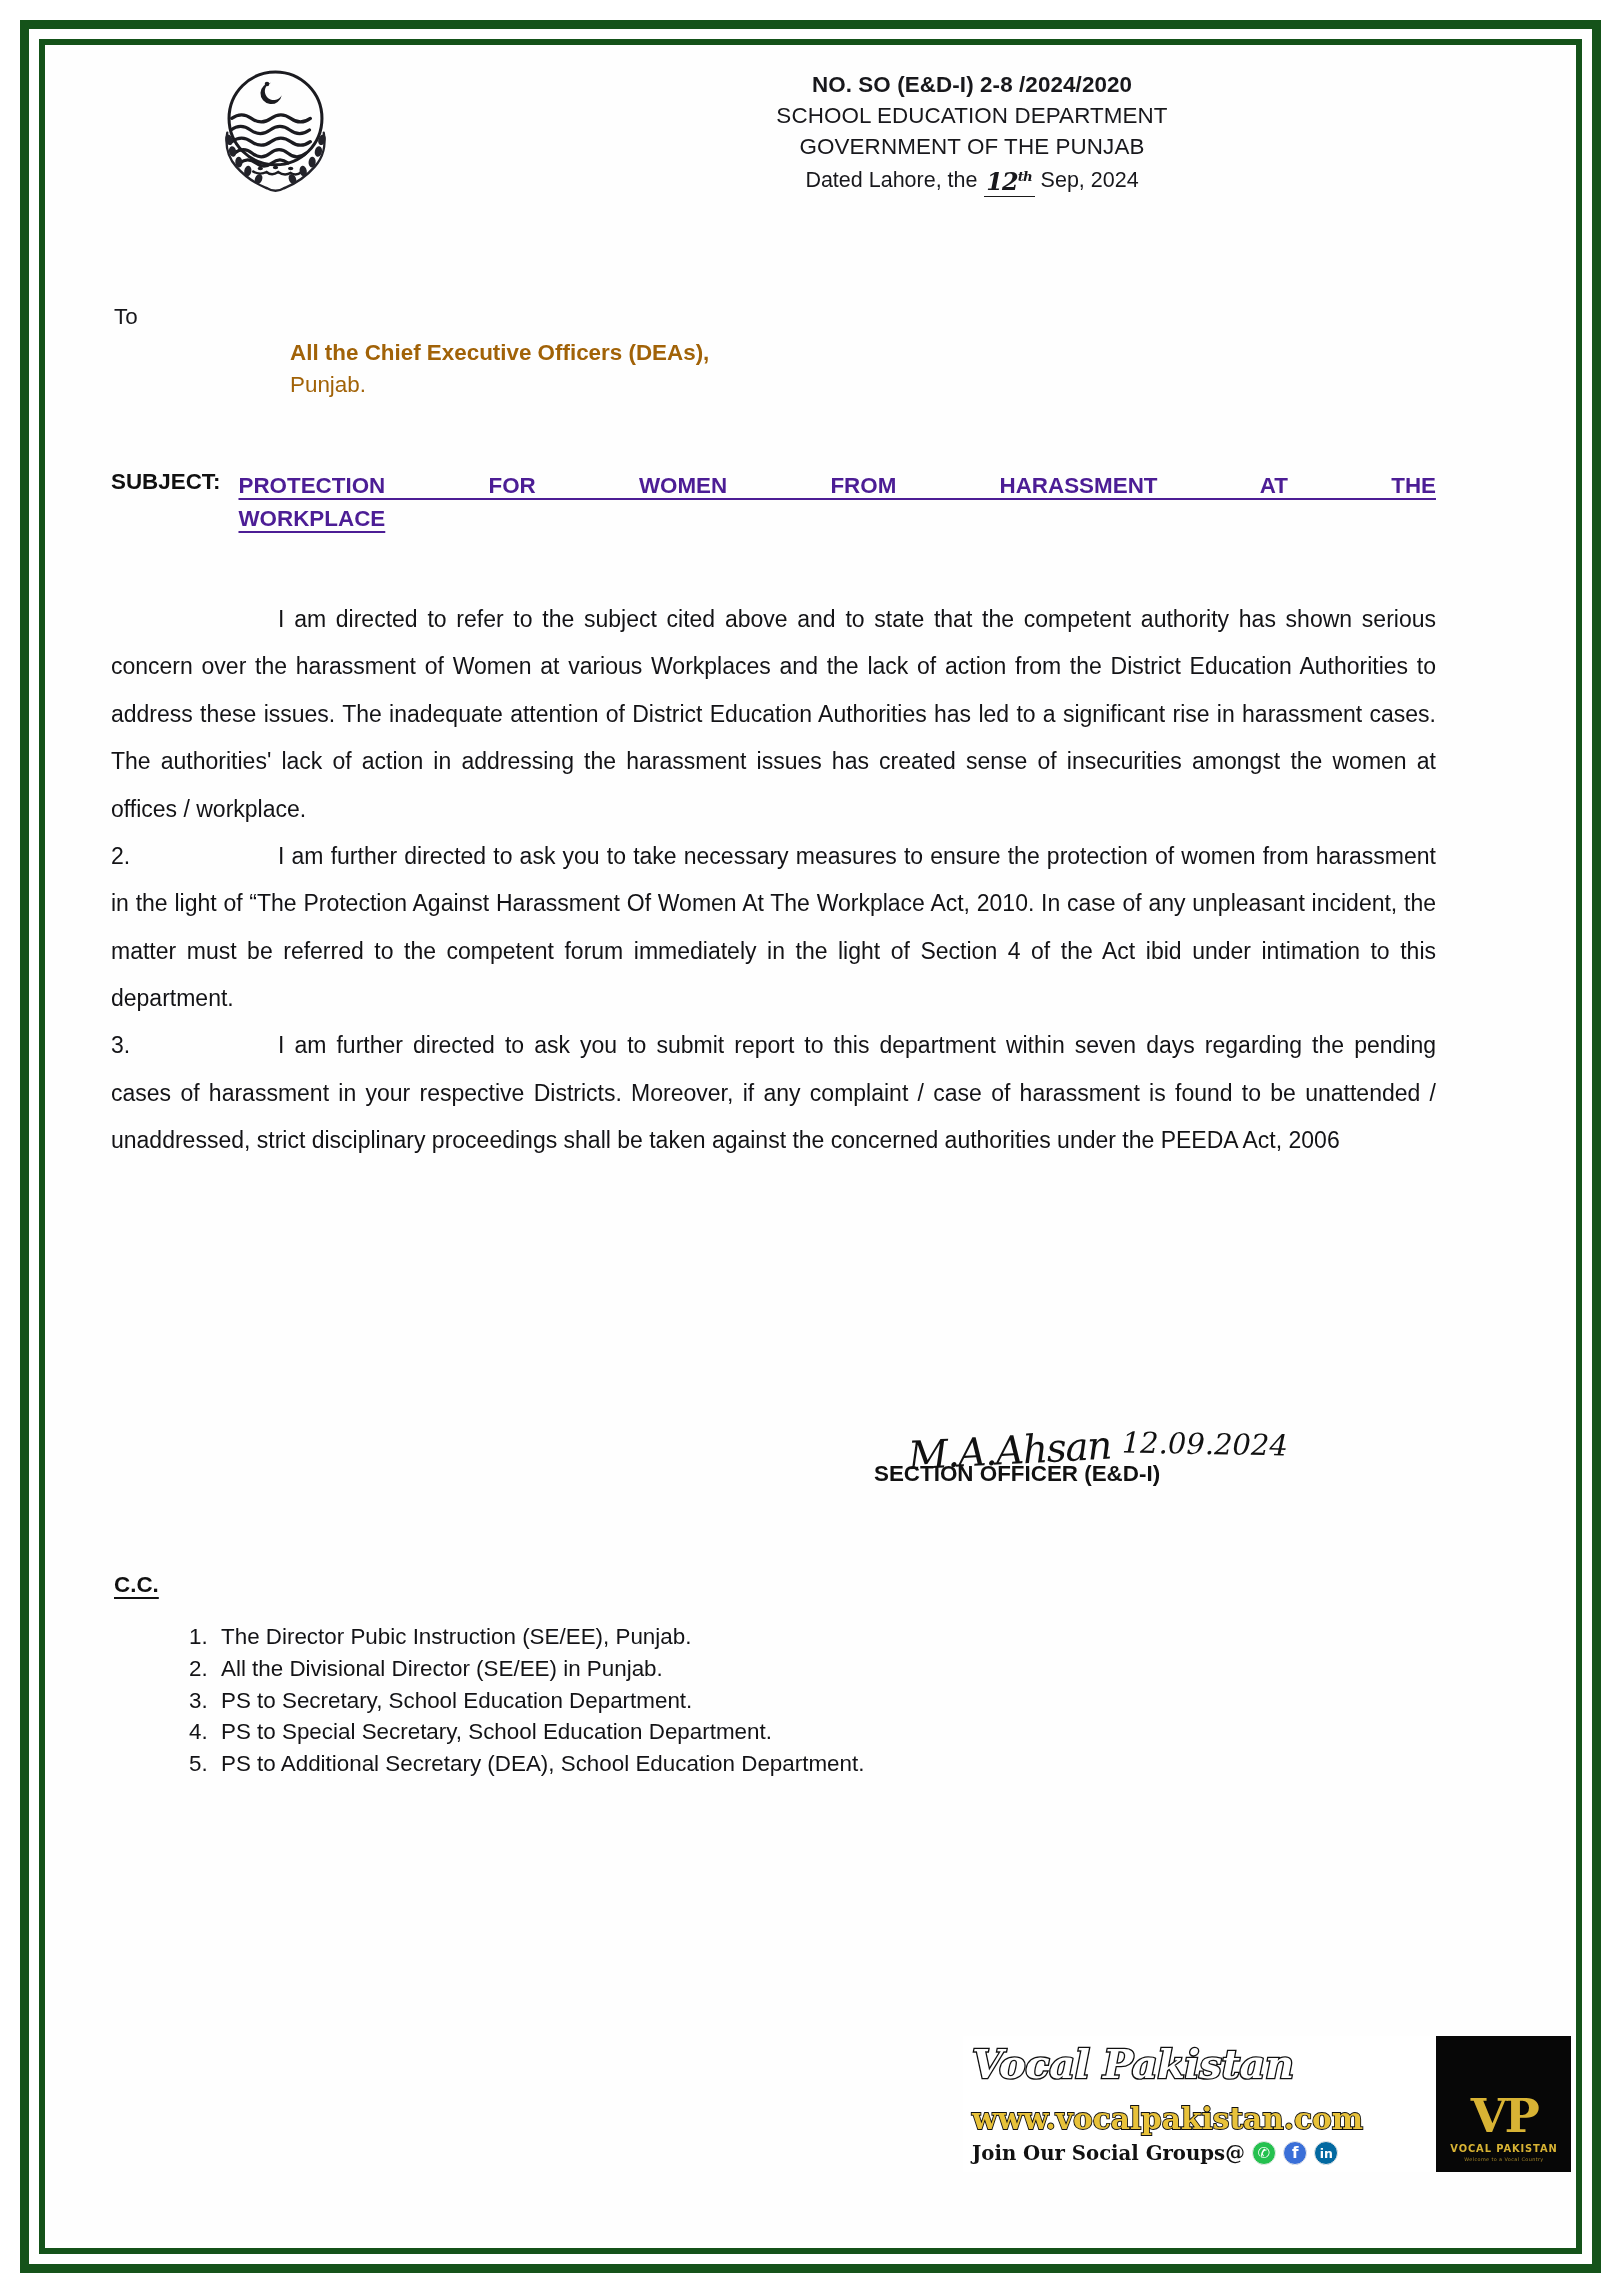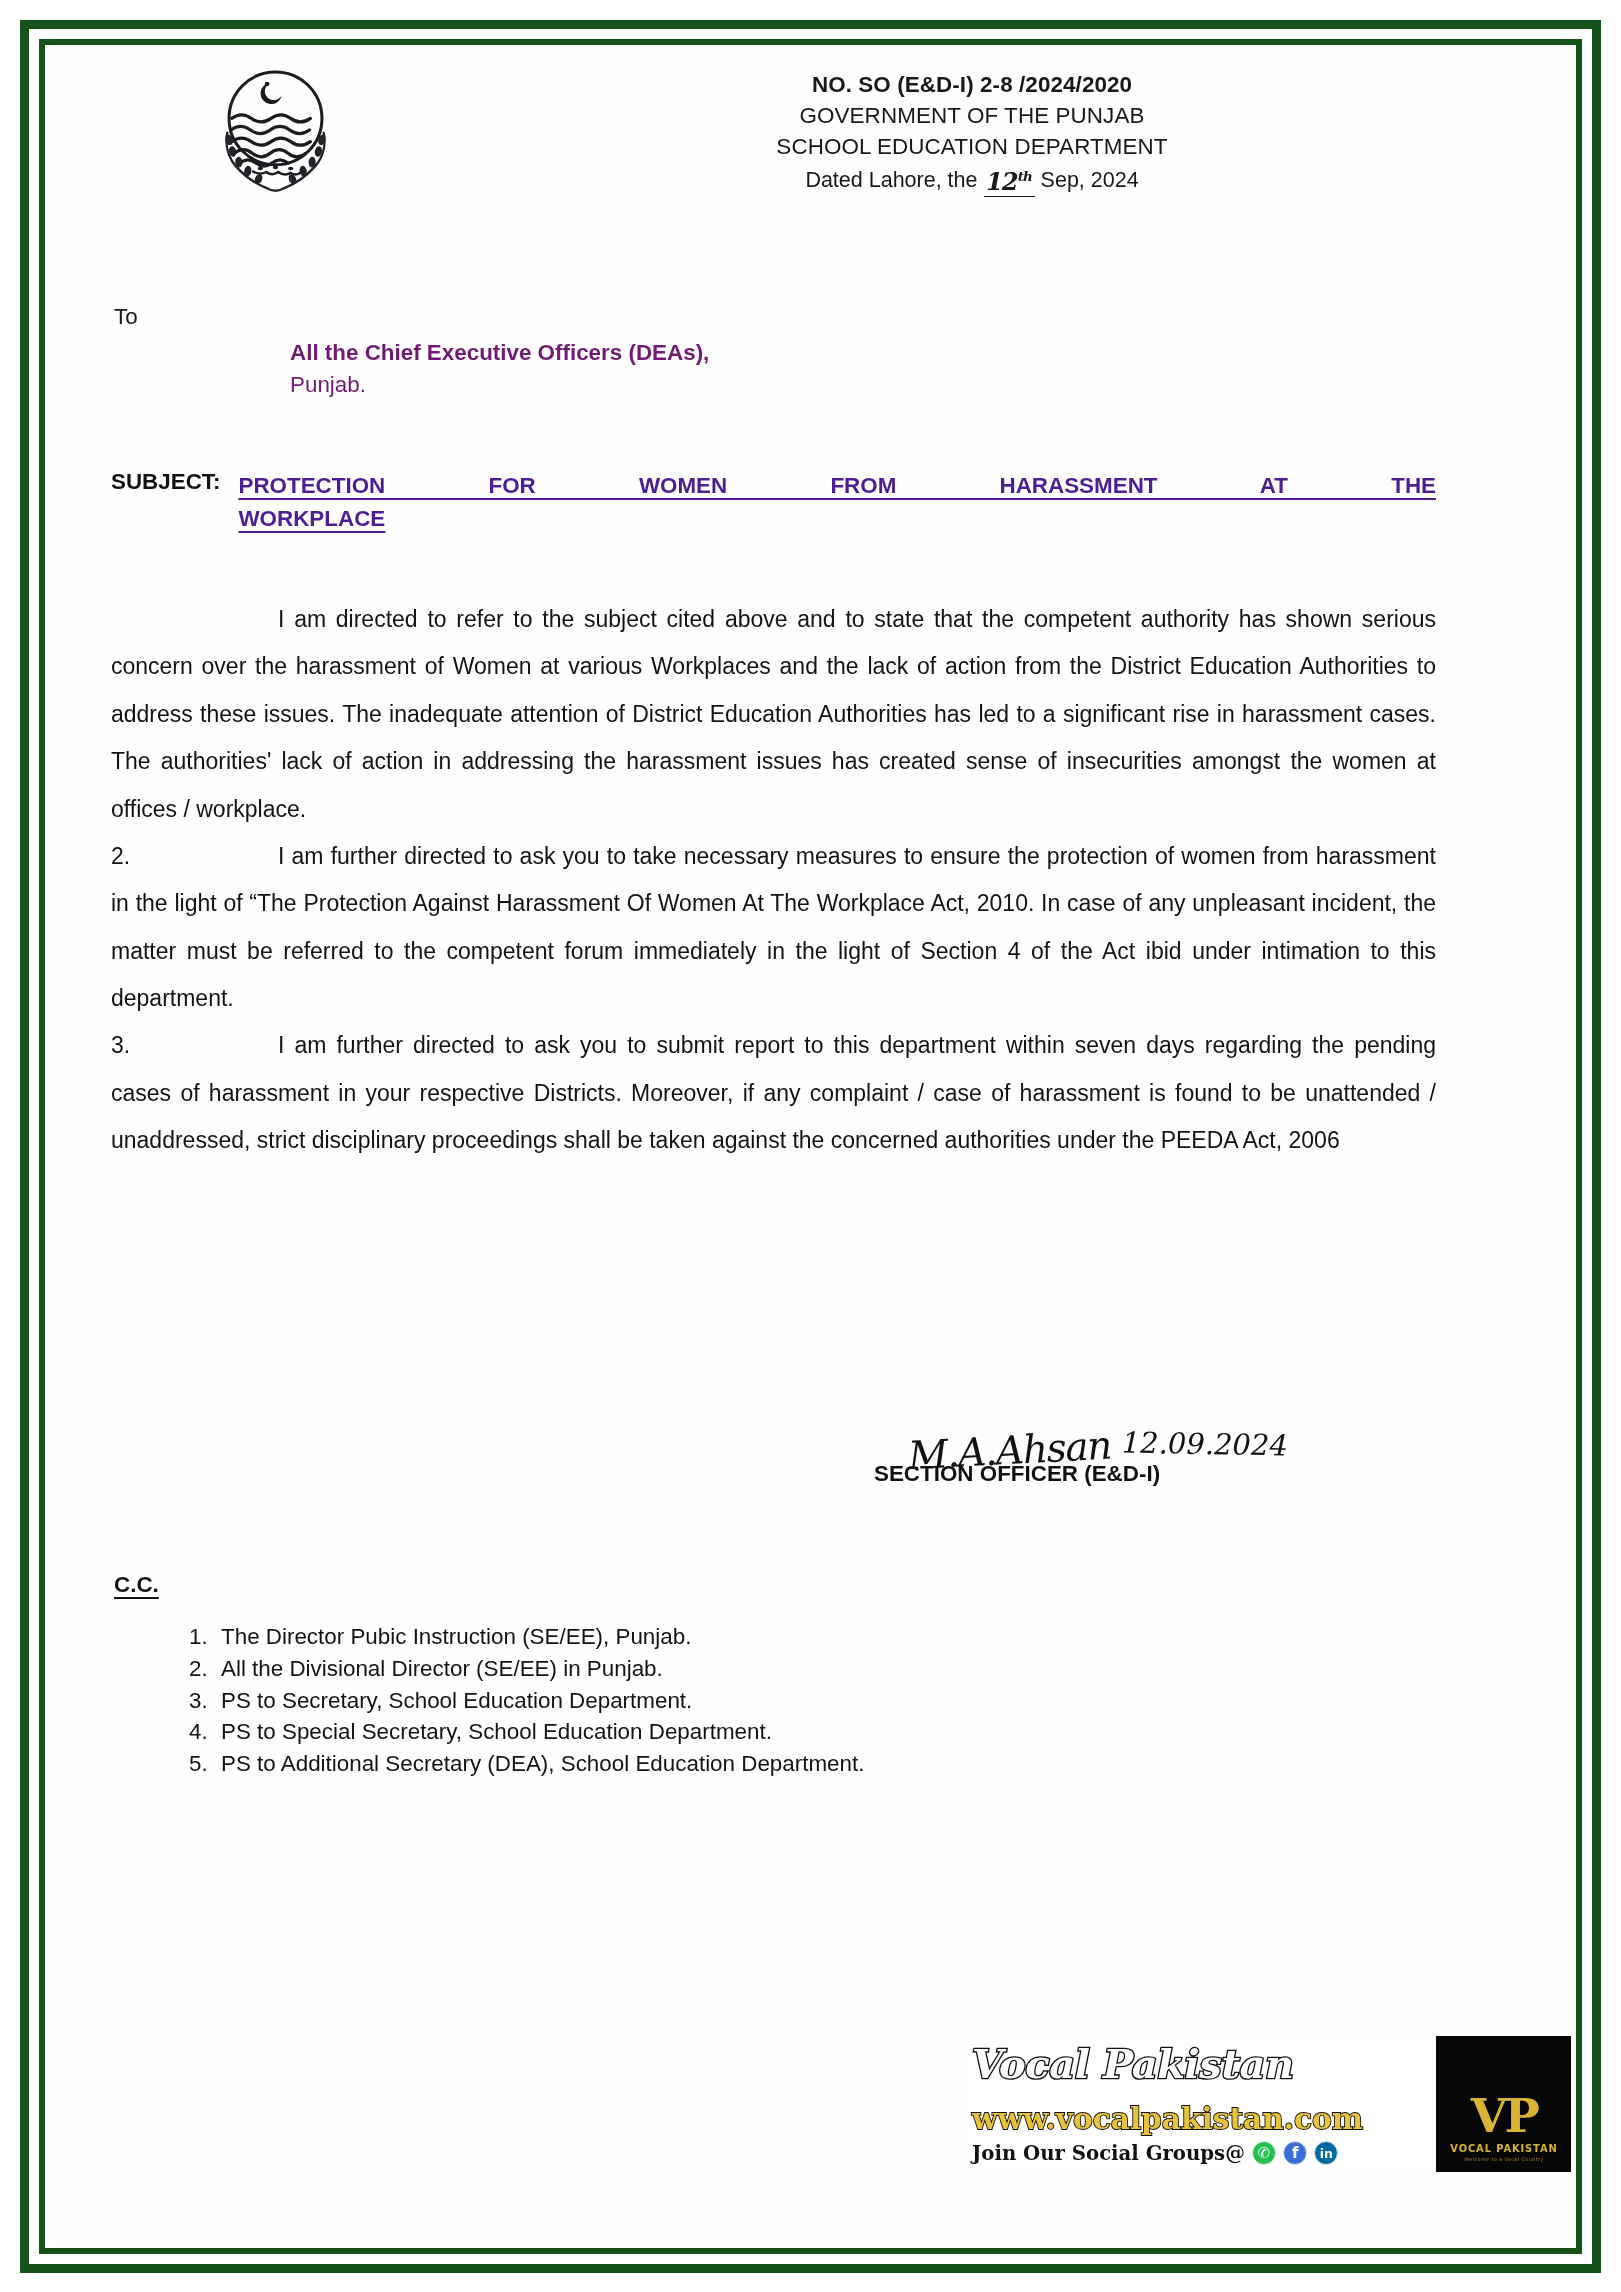--- a/index.html
+++ b/index.html
@@ -101,21 +101,21 @@
     font-size: 22.4px;
     color: #18181c;
     margin-top: 23px;
   }
   .addressee {
     position: absolute;
     left: 240px;
     top: 287px;
     font-size: 22.4px;
     line-height: 1.42;
-    color: #701a75;
+    color: #a16207;
   }
   .addressee .bold { font-weight: bold; }
 
   .subject-row {
     position: absolute;
     left: 61px;
     top: 419px;
     width: 1325px;
     display: flex;
     align-items: flex-start;
@@ -379,22 +379,22 @@
             <ellipse cx="110" cy="99" rx="4" ry="6" transform="rotate(12 110 99)"></ellipse>
             <ellipse cx="103" cy="111" rx="4" ry="6" transform="rotate(4 103 111)"></ellipse>
             <ellipse cx="93" cy="121" rx="4" ry="6" transform="rotate(-10 93 121)"></ellipse>
             <ellipse cx="81" cy="130" rx="4" ry="6" transform="rotate(-22 81 130)"></ellipse>
           </g>
         </svg>
       </div>
 
       <div class="header-block">
         <div class="hdr-ref">NO. SO (E&amp;D-I) 2-8 /2024/2020</div>
+        <div class="hdr-line">SCHOOL EDUCATION DEPARTMENT</div>
         <div class="hdr-line">GOVERNMENT OF THE PUNJAB</div>
-        <div class="hdr-line">SCHOOL EDUCATION DEPARTMENT</div>
         <div class="hdr-date">
           <span>Dated Lahore, the</span>
           <span class="hand-date"><span>12</span><sup>th</sup></span>
           <span>Sep, 2024</span>
         </div>
       </div>
     </div>
 
     <div class="to-label">To</div>
 

